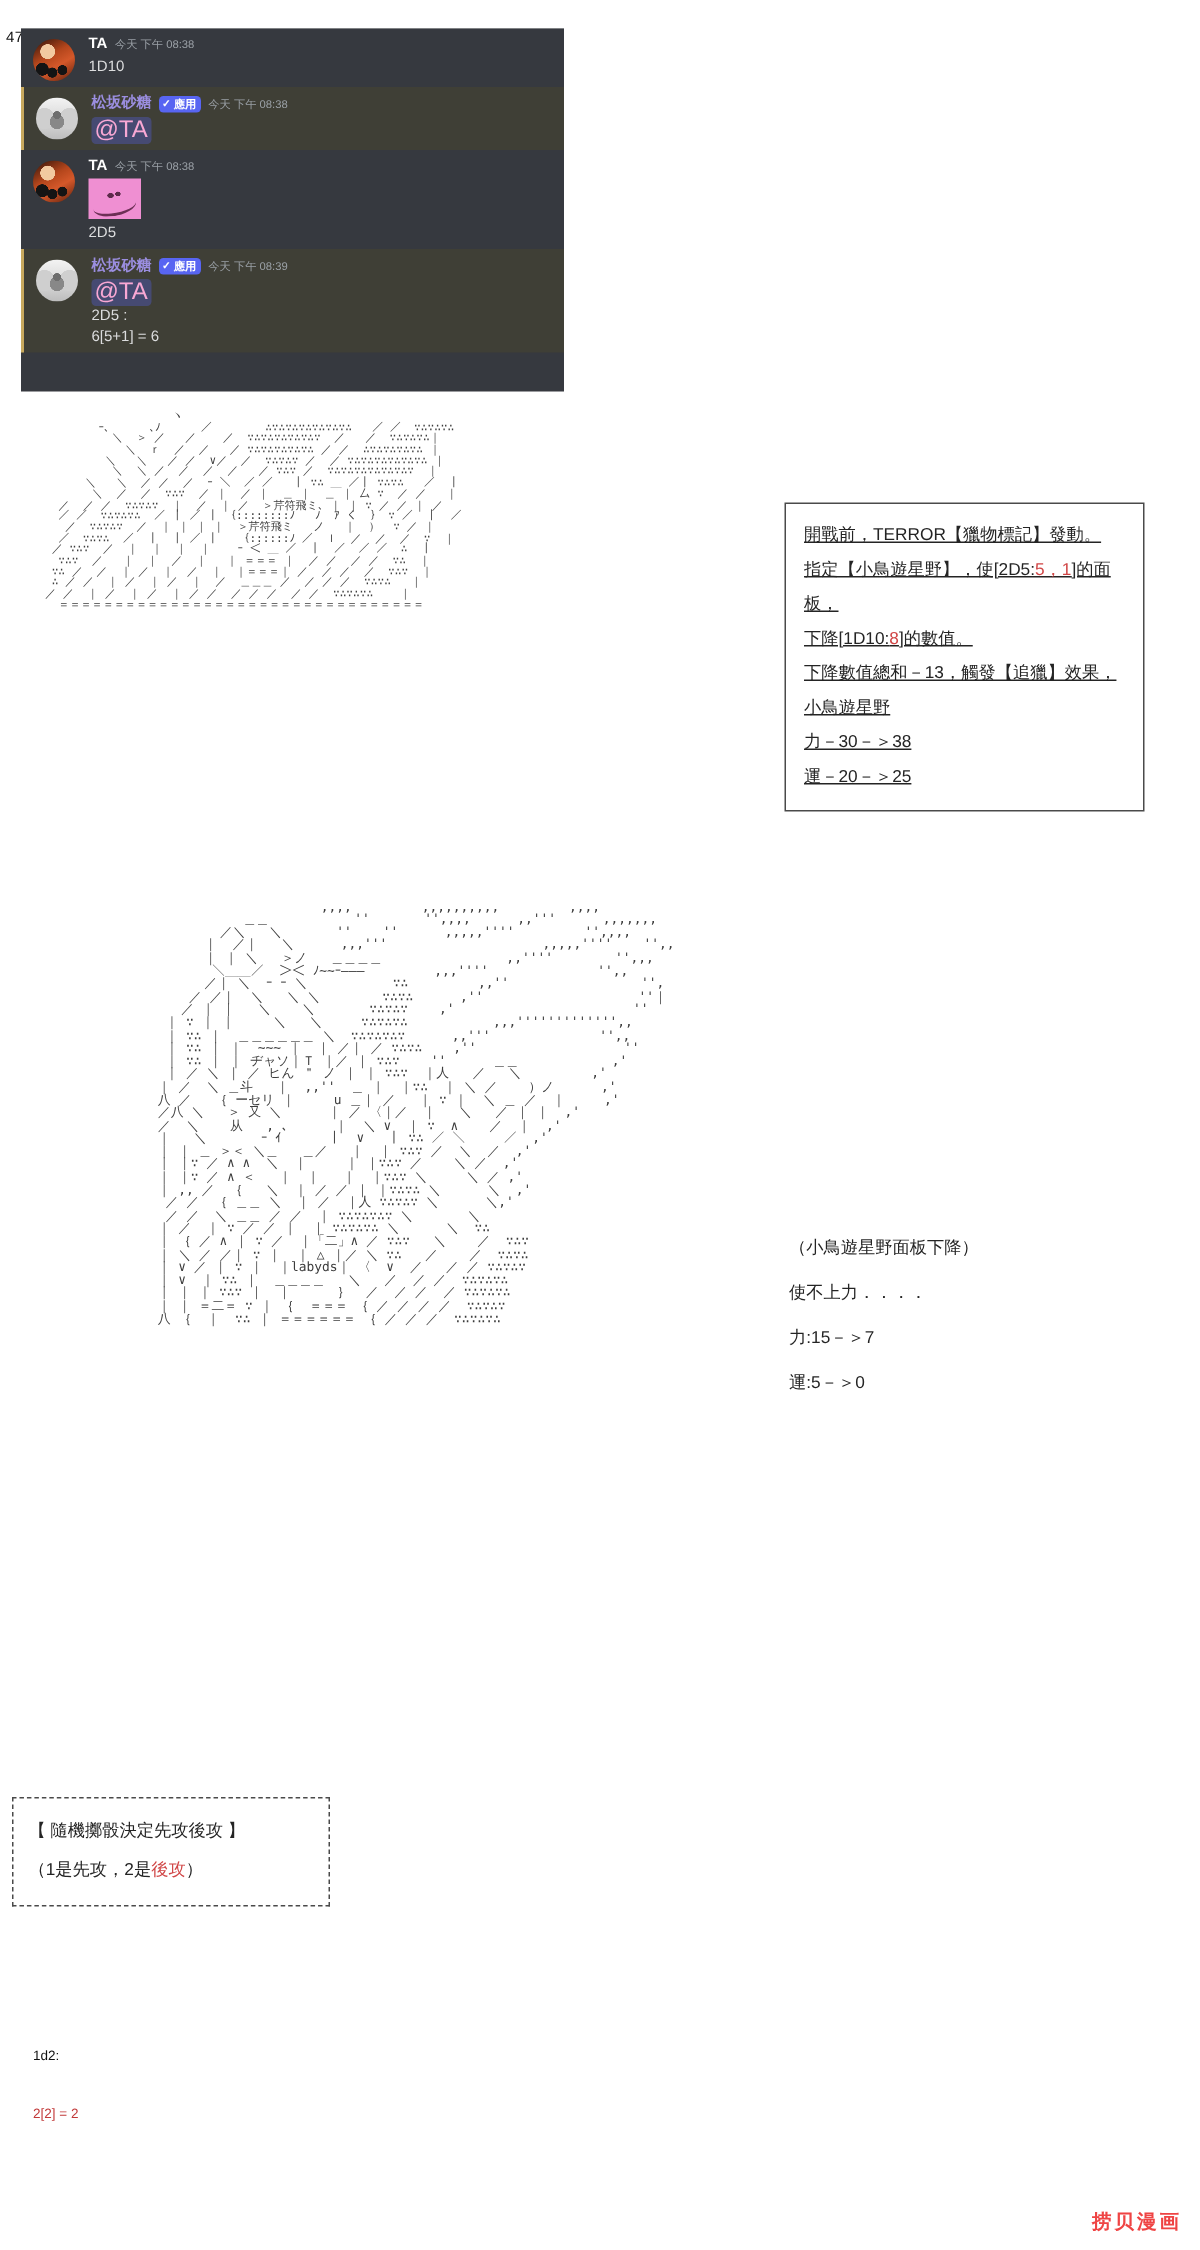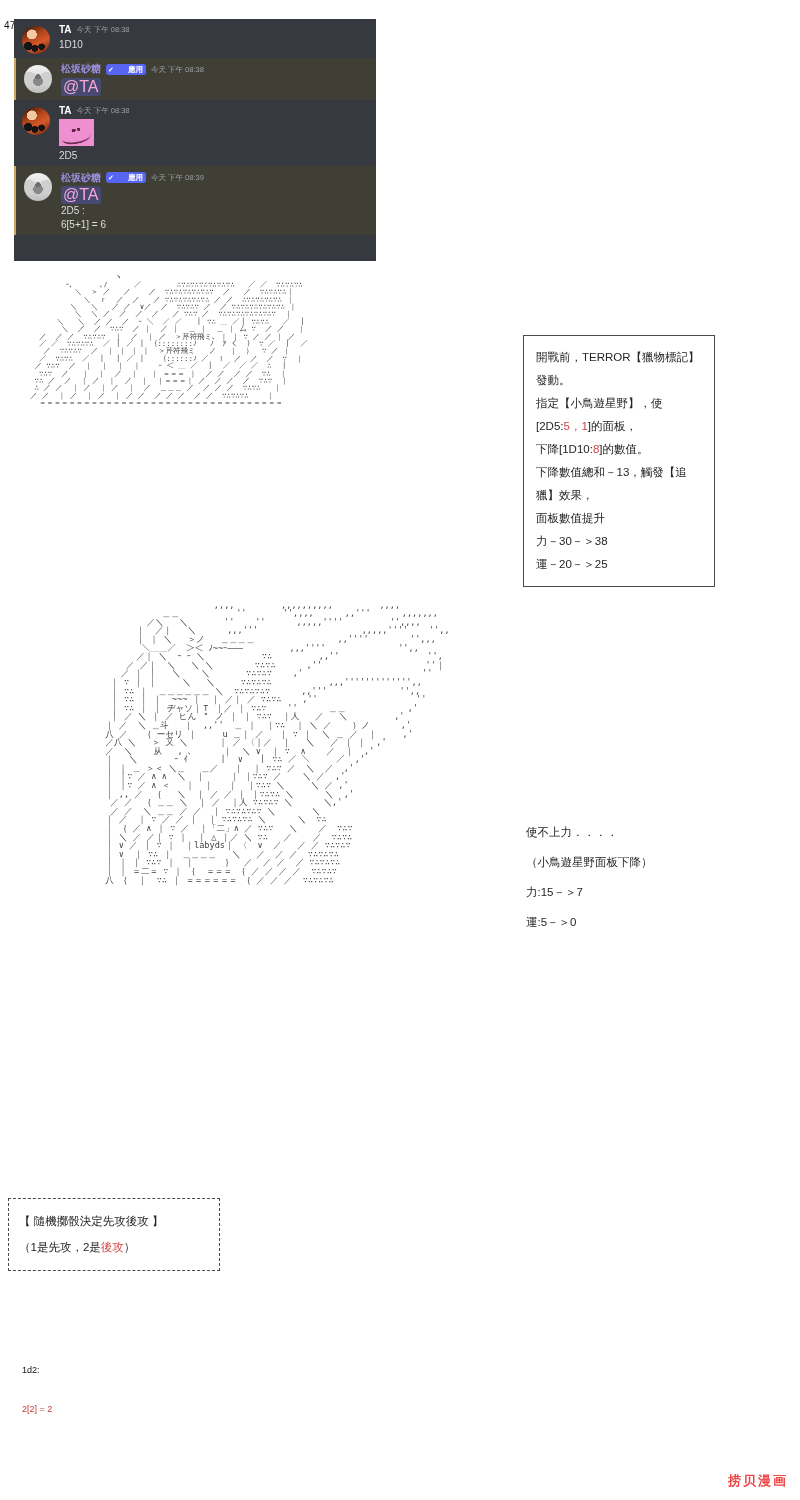--- a/index.html
+++ b/index.html
@@ -89,21 +89,21 @@
   }
   .uname {
     font-size: 10px;
     font-weight: bold;
     color: #ffffff;
   }
   .uname.bot-name { color: #9b8ee0; }
   .badge {
     display: inline-flex;
     align-items: flex-end;
-    gap: 14px;
+    gap: 2px;
     background: #5865f2;
     color: #fff;
     font-size: 7.5px;
     font-weight: bold;
     border-radius: 3px;
     padding: 1.5px 3px 1.5px 2px;
     line-height: 1;
   }
   .badge .check { font-size: 7px; }
   .ts {
@@ -159,21 +159,21 @@
   
   .textbox {
     position: absolute;
     border: 1px solid #4a4a4a;
     background: #ffffff;
     padding: 10px 12px;
     font-size: 11.5px;
     color: #242424;
     line-height: 2.0;
   }
-  #box-terror { left: 523px; top: 335px; width: 192px; }
+  #box-terror { left: 523px; top: 335px; width: 240px; text-decoration: underline; }
   #box-initiative {
     left: 8px; top: 1198px; width: 212px;
     border: 1px dashed #4a4a4a;
     line-height: 2.3;
     padding: 9px 10px;
   }
   .free-text {
     position: absolute;
     font-size: 11.5px;
     color: #242424;
@@ -323,28 +323,28 @@
  ｜ ｜ ｜ ∵∴∵ ｜  ｜      ｝  ／  ／ ／  ／ ∵∴∵∴∵∴
  ｜ ｜ ＝二＝ ∵ ｜ ｛  ＝＝＝ ｛ ／ ／ ／ ／  ∵∴∵∴∵
  八 ｛  ｜  ∵∴ ｜ ＝＝＝＝＝＝ ｛ ／ ／ ／  ∵∴∵∴∵∴</pre>
 
 <div id="box-terror" class="textbox">
     <div><span>開戰前，TERROR【獵物標記】發動。</span></div>
     <div><span>指定【小鳥遊星野】，使[2D5:</span><span class="hl-red">5，1</span><span>]的面板，</span></div>
     <div><span>下降[1D10:</span><span class="hl-red">8</span><span>]的數值。</span></div>
     <div><span> </span></div>
     <div><span>下降數值總和－13，觸發【追獵】效果，</span></div>
-    <div><span>面板數值提升</span></div>
+    <div><span>小鳥遊星野</span></div>
     <div><span>力－30－＞38</span></div>
     <div><span>運－20－＞25</span></div>
   </div>
 
 <div id="text-weak" class="free-text">
+    <div>（小鳥遊星野面板下降）</div>
     <div>使不上力．．．．</div>
-    <div>（小鳥遊星野面板下降）</div>
     <div>力:15－＞7</div>
     <div>運:5－＞0</div>
   </div>
 
 <div id="box-initiative" class="textbox">
   <div>【 隨機擲骰決定先攻後攻 】</div>
   <div><span>（1是先攻，2是</span><span class="hl-red">後攻</span><span>）</span></div>
 </div>
 
 <div id="bottom-log">

